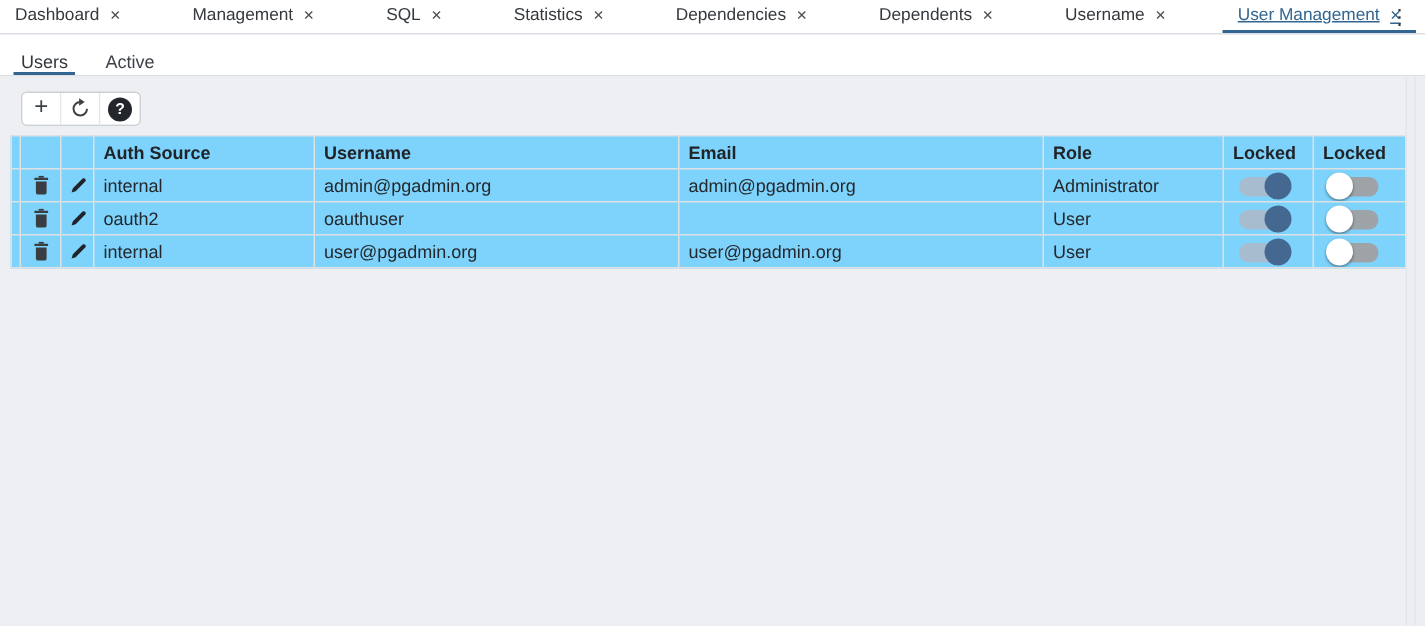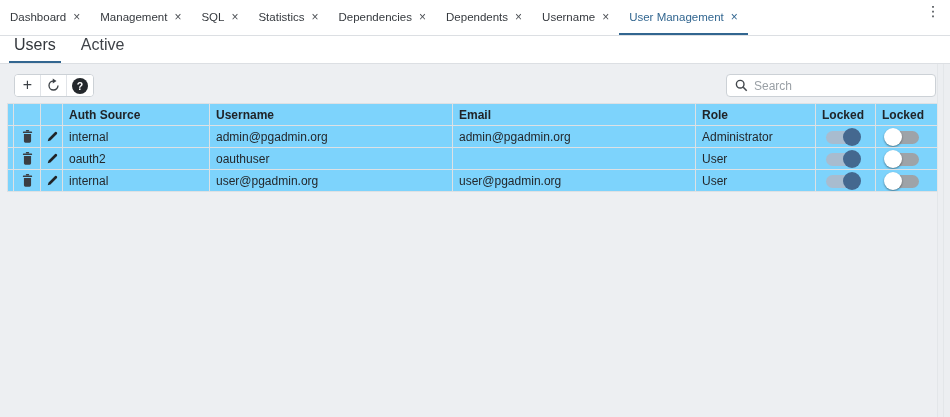--- a/index.html
+++ b/index.html
@@ -6,44 +6,44 @@
   html,body { width:950px; height:417px; overflow:hidden; }
   body {
     font-family: "Liberation Sans", sans-serif;
     background:#edeff2;
     color:#24282c;
     position:relative;
   }
 
   
   .top-tabbar {
-    height:36px; background:#ffffff; border-bottom:1px solid #dcdfe3;
-    display:flex; align-items:stretch; position:relative;
+    height:23px; background:#ffffff; border-bottom:1px solid #dcdfe3;
+    display:flex; align-items:stretch; position:relative;gap:28px;
   }
   .tab {
     display:flex; align-items:center; gap:7px;
     padding:0 10px; font-size:11.5px; color:#35393e;
     border-bottom:2px solid transparent; cursor:pointer; white-space:nowrap;
   }
   .tab .close { font-size:12px; color:#4d5156; line-height:1; }
-  .tab.on { color:#326690; border-bottom-color:#326690; }
+  .tab.on { color:#326690; border-bottom-color:#326690;text-decoration:underline; }
   .tab.on .close { color:#326690; }
   .kebab {
     position:absolute; right:10px; top:0; height:21px;
     display:flex; align-items:center; font-size:14px; color:#33383d; cursor:pointer;
   }
 
   
   .sub-tabbar {
     height:28px; background:#ffffff; border-bottom:1px solid #dcdfe3;
     display:flex; align-items:stretch; padding-left:9px;
   }
   .subtab {
-    display:flex; align-items:flex-start; padding:0 5px; margin-right:15px;
-    font-size:16px; color:#3f4349; border-bottom:2px solid transparent; cursor:pointer;
+    display:flex; align-items:flex-end; padding:0 5px; margin-right:15px;
+    font-size:12px; color:#3f4349; border-bottom:2px solid transparent; cursor:pointer;
   }
   .subtab.on { border-bottom-color:#326690; color:#33373c; }
 
   
   .panel { position:relative; height:366px; background:#edeff2; }
 
   .toolbar {
     display:flex; justify-content:space-between; align-items:center;
     padding:10px 14px 0 14px; height:33px;
   }
@@ -174,29 +174,20 @@
           </svg>
         </span>
       </div>
       <div class="btn">
         <span class="help-circle">
           <span>?</span>
         </span>
       </div>
     </div>
 
-    <div class="searchbox">
-      <span>
-        <svg width="13" height="13" viewBox="0 0 14 14">
-          <circle cx="5.6" cy="5.6" r="4.1" fill="none" stroke="#41464b" stroke-width="1.5"></circle>
-          <line x1="8.9" y1="8.9" x2="12.6" y2="12.6" stroke="#41464b" stroke-width="1.7"></line>
-        </svg>
-      </span>
-      <input type="text" value="" placeholder="Search" style="">
-    </div>
   </div>
 
   <div class="table-wrap">
     <table>
       <colgroup>
         <col style="width:6px">
           <col style="width:27px">
           <col style="width:22px">
         <col style="width:147px">
           <col style="width:243px">

